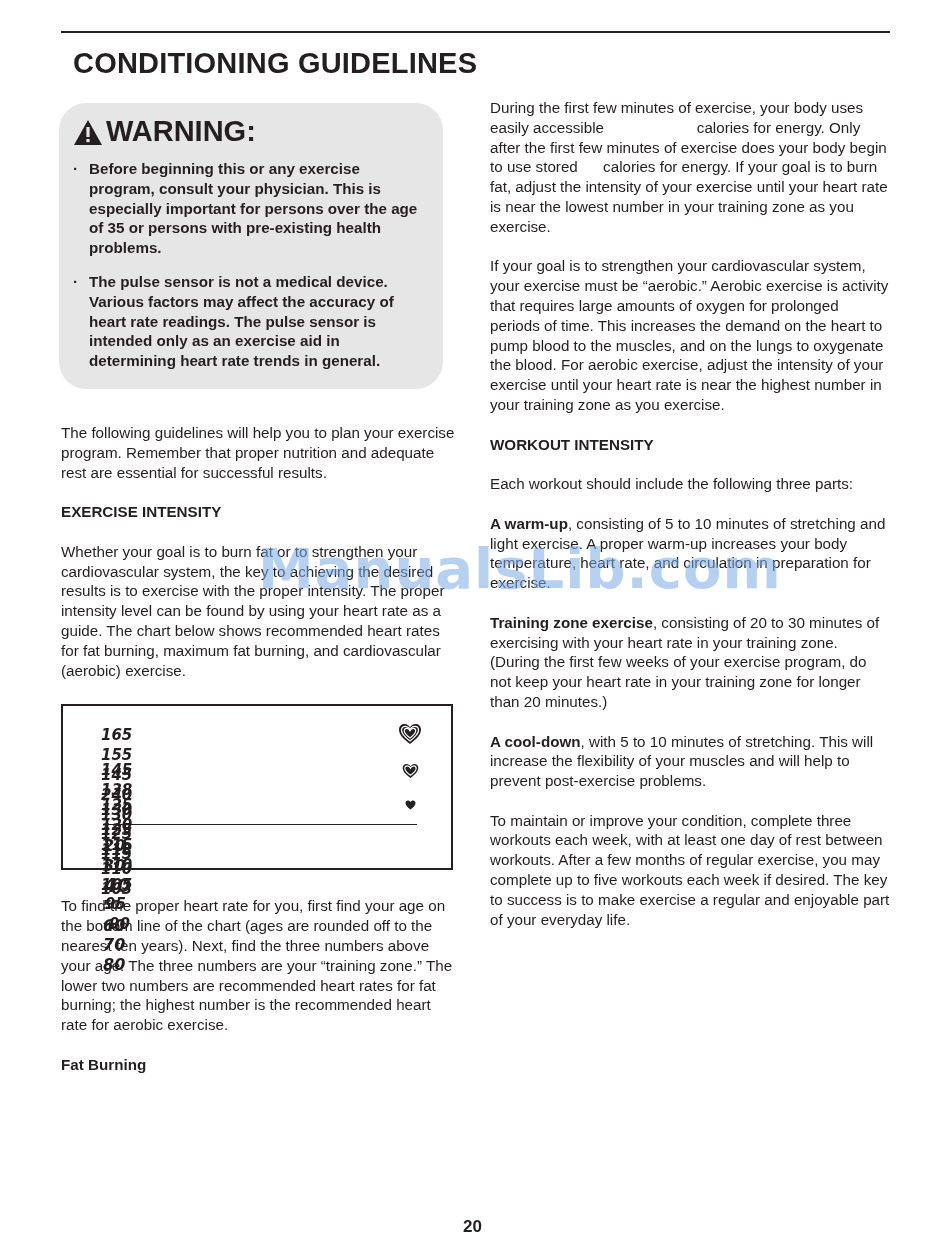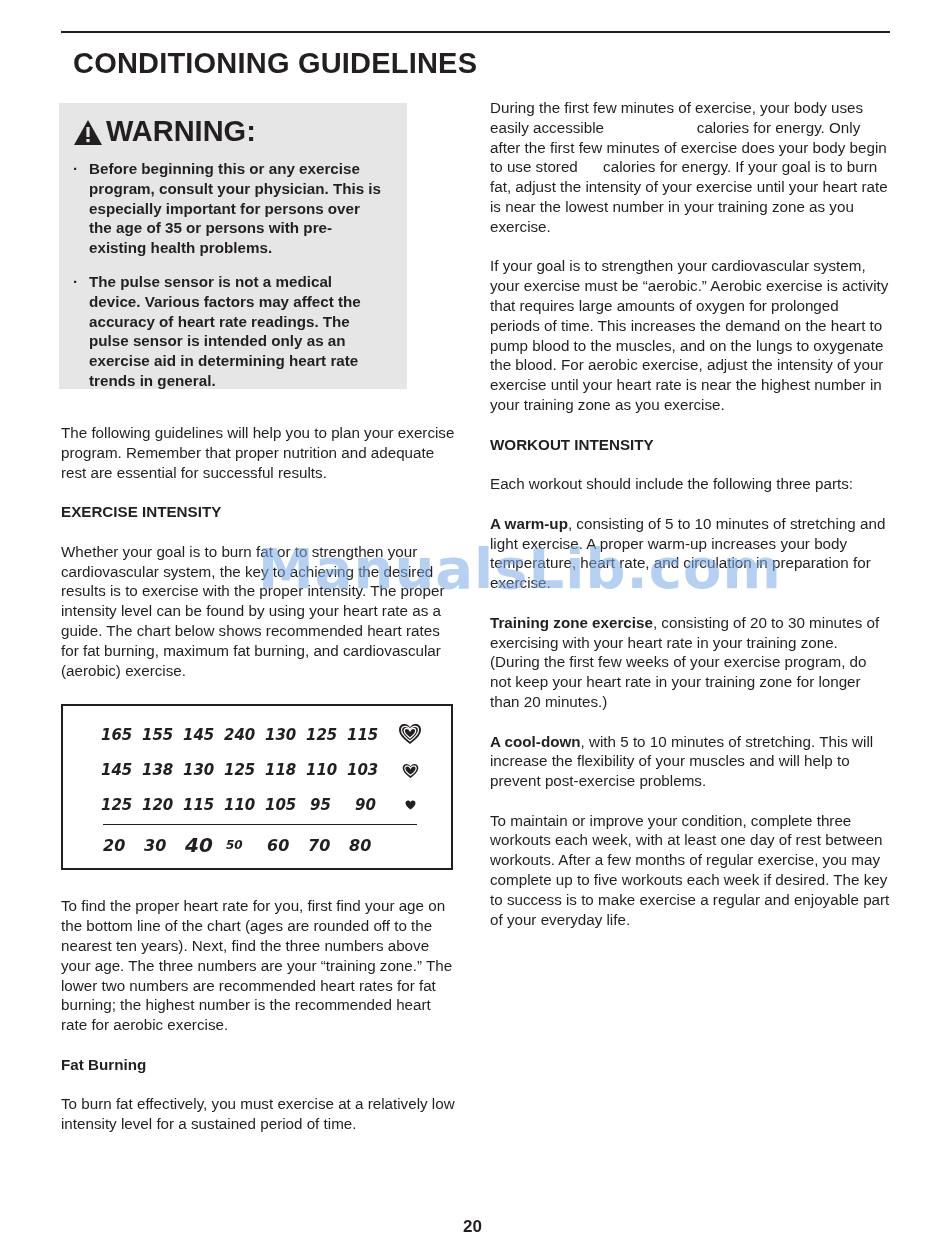--- a/index.html
+++ b/index.html
@@ -10,39 +10,39 @@
   .top-rule { position: absolute; left: 61px; top: 31px; width: 829px; height: 2px; background: #231f20; }
   .page-title {
     position: absolute; left: 61px; top: 35px; margin: 12px;
     font-size: 29px; font-weight: bold; letter-spacing: 0.2px; color: #231f20;
   }
   .col { position: absolute; width: 400px; font-size: 15.2px; line-height: 19.8px; }
   .col-left { left: 61px; top: 103px; }
   .col-right { left: 490px; top: 98px; width: 400px; }
   p { margin: 0 0 19.8px 0; }
   .warning-box {
-    background: #e6e6e6; width: 348px; height: 286px; margin-left: -2px; box-sizing: border-box;
-    padding: 10px 22px 0 14px; margin-bottom: 34px;
+    background: #e6e6e6; width: 384px; height: 286px; margin-left: -2px; box-sizing: border-box;
+    padding: 10px 22px 0 14px; margin-bottom: 34px; border-radius: 27px;
   }
   .warning-title {
     display: flex; align-items: center; font-size: 29px; font-weight: bold; height: 38px; margin-bottom: 8px;
   }
   .warning-title svg { width: 30px; height: 27px; margin-right: 3px; }
   .warn-list { margin: 0; padding: 0; list-style: none; }
   .warn-item {
     position: relative; padding-left: 16px; font-weight: bold; font-size: 15.2px; line-height: 19.8px;
     margin-bottom: 14px;
   }
   .warn-item .bullet { position: absolute; left: 0; top: 0; }
   .section-head { font-weight: bold; margin-bottom: 19.8px; }
   .hr-chart {
     width: 392px; height: 166px; border: 2px solid #231f20; box-sizing: border-box; margin: 24px 0 26px 0;
     position: relative; font-style: italic; font-weight: bold; font-family: "DejaVu Sans", sans-serif;
   }
-  .hr-row { position: absolute; left: 38px; display: flex; }
+  .hr-row { position: absolute; left: 38px; display: flex; flex-direction: column; }
   .hr-cell { width: 41px; font-size: 15px; text-align: left; }
   .hr-icon { position: absolute; }
   .hr-axis-line { position: absolute; left: 40px; top: 118px; width: 314px; height: 1px; background: #231f20; }
   .watermark {
     position: absolute; left: 258px; top: 536px; font-size: 56px; font-weight: bold;
     color: rgba(120,170,230,0.55); letter-spacing: 1px; pointer-events: none; font-family: "DejaVu Sans", sans-serif;
   }
   .page-number { position: absolute; left: 463px; top: 1217px; font-size: 17px; font-weight: bold; }
   .b { font-weight: bold; }
 </style>
@@ -125,21 +125,20 @@
       <path d="M12 21 C4 15 1 11 1 6.5 C1 3 3.5 1 6.5 1 C9 1 11 2.5 12 4.5 C13 2.5 15 1 17.5 1 C20.5 1 23 3 23 6.5 C23 11 20 15 12 21 Z" fill="#231f20"></path>
       <path d="M12 17 C6 13 4 10.3 4 7.2 C4 5 5.5 3.8 7.4 3.8 C9.3 3.8 11 5 12 7 C13 5 14.7 3.8 16.6 3.8 C18.5 3.8 20 5 20 7.2 C20 10.3 18 13 12 17 Z" fill="none" stroke="#fff" stroke-width="1.6"></path>
     </svg>
     <svg class="hr-icon" style="left:342px; top:94px; width:11px; height:10px;" viewBox="0 0 24 22">
       <path d="M12 21 C4 15 1 11 1 6.5 C1 3 3.5 1 6.5 1 C9 1 11 2.5 12 4.5 C13 2.5 15 1 17.5 1 C20.5 1 23 3 23 6.5 C23 11 20 15 12 21 Z" fill="#231f20"></path>
     </svg>
   </div>
 
   <p>To find the proper heart rate for you, first find your age on the bottom line of the chart (ages are rounded off to the nearest ten years). Next, find the three numbers above your age. The three numbers are your “training zone.” The lower two numbers are recommended heart rates for fat burning; the highest number is the recommended heart rate for aerobic exercise.</p>
   <div class="section-head">Fat Burning</div>
-  <p>To burn fat effectively, you must exercise at a relatively low intensity level for a sustained period of time.</p>
 </div>
 
 <div class="col col-right">
   <p style="white-space: pre-wrap;">During the first few minutes of exercise, your body uses easily accessible                      calories for energy. Only after the first few minutes of exercise does your body begin to use stored      calories for energy. If your goal is to burn fat, adjust the intensity of your exercise until your heart rate is near the lowest number in your training zone as you exercise.</p>
   <p>If your goal is to strengthen your cardiovascular system, your exercise must be “aerobic.” Aerobic exercise is activity that requires large amounts of oxygen for prolonged periods of time. This increases the demand on the heart to pump blood to the muscles, and on the lungs to oxygenate the blood. For aerobic exercise, adjust the intensity of your exercise until your heart rate is near the highest number in your training zone as you exercise.</p>
   <div class="section-head">WORKOUT INTENSITY</div>
   <p>Each workout should include the following three parts:</p>
   <p><span class="b">A warm-up</span><span>, consisting of 5 to 10 minutes of stretching and light exercise. A proper warm-up increases your body temperature, heart rate, and circulation in preparation for exercise.</span></p>
   <p><span class="b">Training zone exercise</span><span>, consisting of 20 to 30 minutes of exercising with your heart rate in your training zone. (During the first few weeks of your exercise program, do not keep your heart rate in your training zone for longer than 20 minutes.)</span></p>
   <p><span class="b">A cool-down</span><span>, with 5 to 10 minutes of stretching. This will increase the flexibility of your muscles and will help to prevent post-exercise problems.</span></p>

